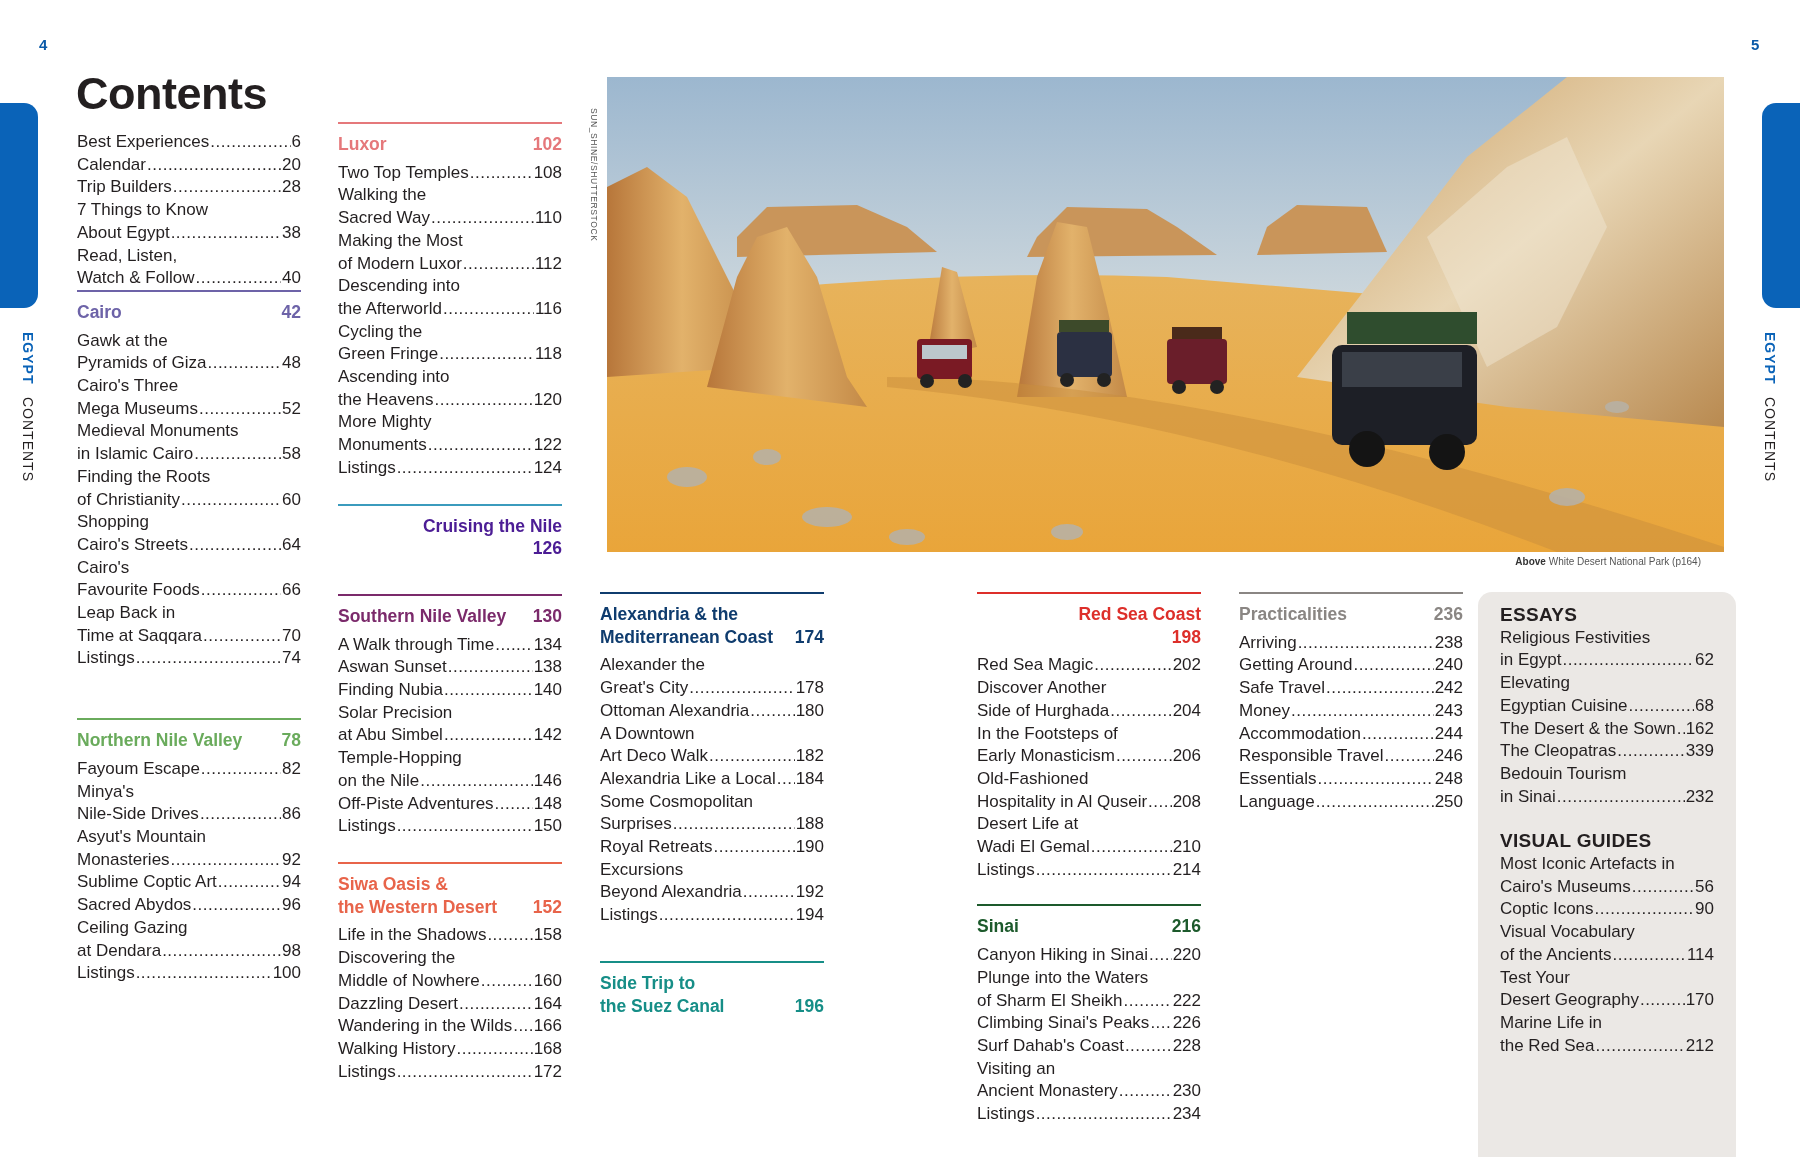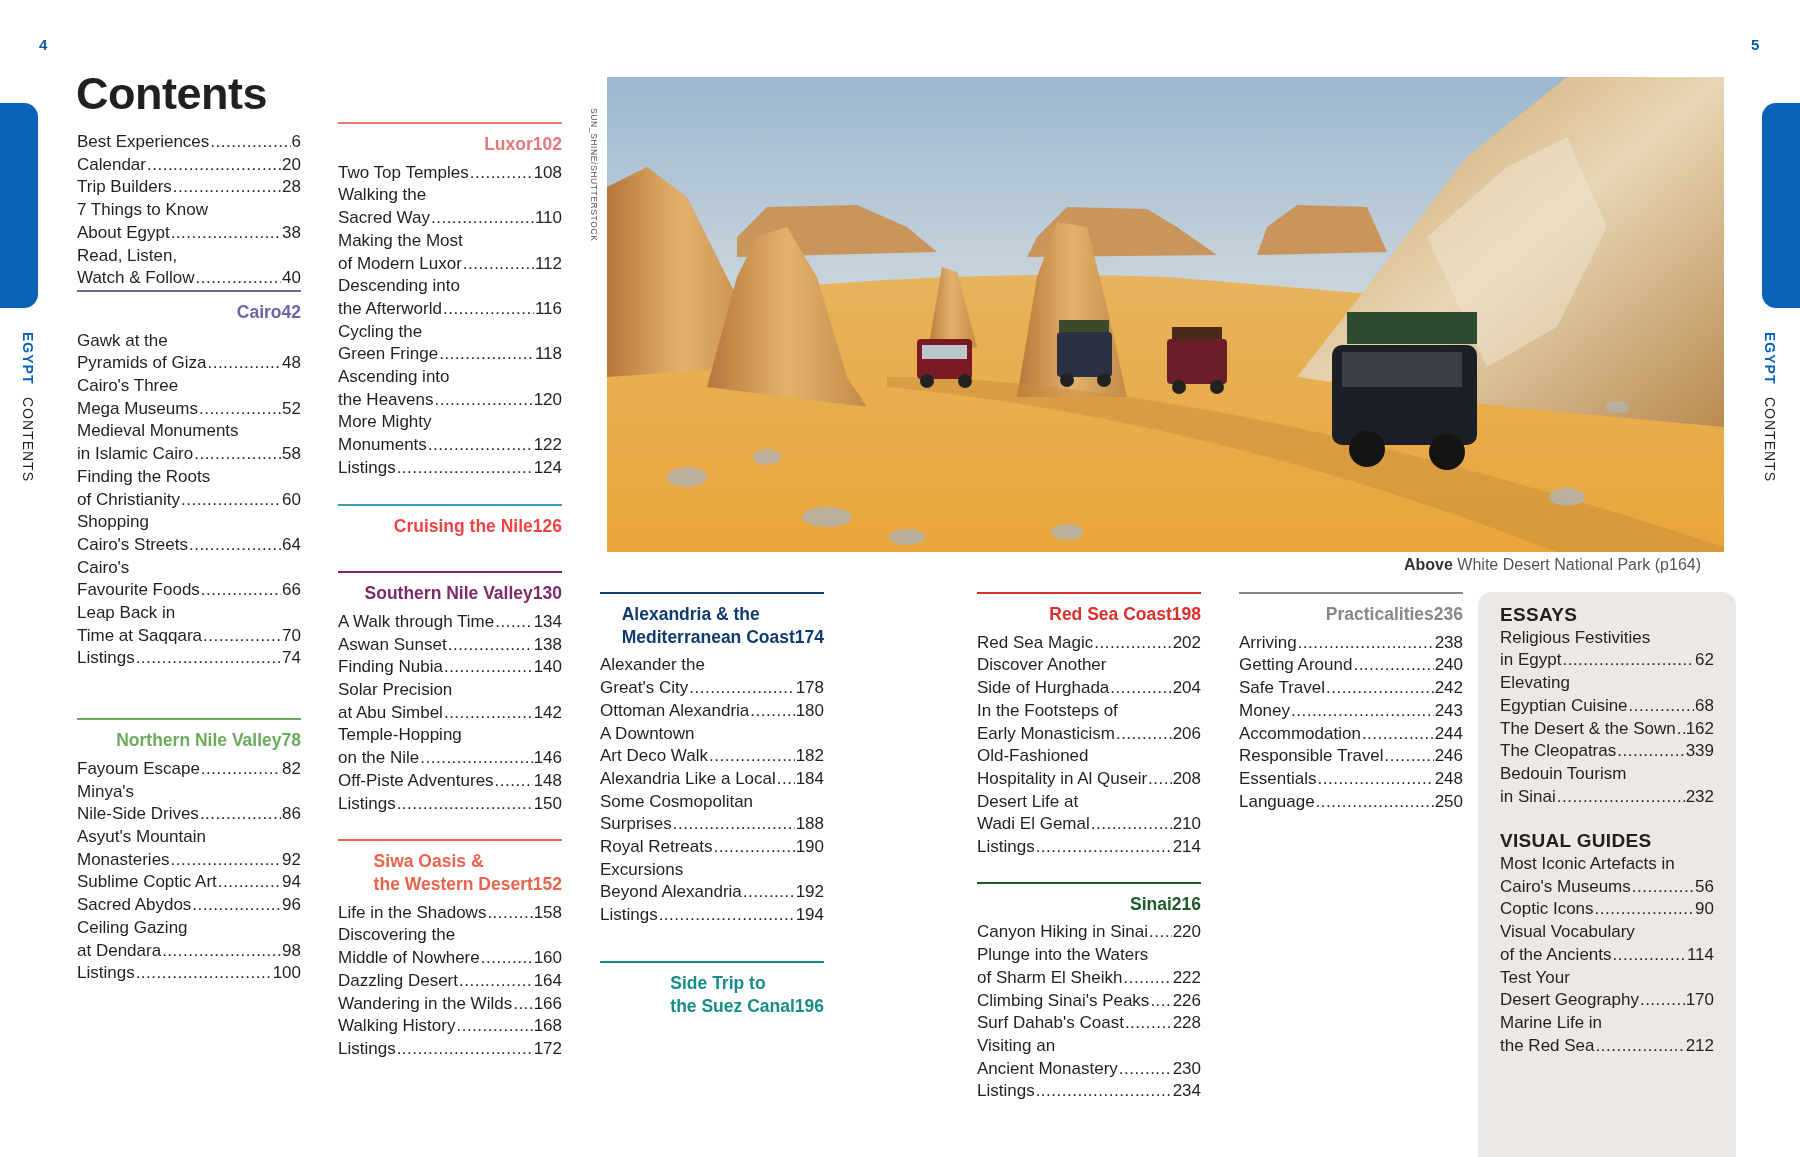--- a/index.html
+++ b/index.html
@@ -21,26 +21,26 @@
   .toc-item { font-size: 17px; line-height: 22.7px; color: #231f20; }
   .toc-item .line { display: flex; align-items: baseline; white-space: nowrap; }
   .toc-item .pre { display: block; white-space: nowrap; }
   .toc-item .txt { flex: 0 0 auto; }
   .toc-item .dots { flex: 1 1 auto; overflow: hidden; margin: 0 1px; color: #231f20; }
   .toc-item .dots::before { content: "................................................................................"; letter-spacing: 0.5px; }
   .toc-item .pg { flex: 0 0 auto; }
 
   .section { position: relative; }
   .section-rule { height: 2px; margin-bottom: 9px; }
-  .section-head { display: flex; justify-content: flex-end; align-items: flex-end; font-weight: bold; font-size: 17.5px; line-height: 22.7px; margin-bottom: 6px; }
+  .section-head { display: flex; justify-content: space-between; align-items: flex-end; font-weight: bold; font-size: 17.5px; line-height: 22.7px; margin-bottom: 6px; }
   .section-head .name { white-space: pre-line; }
 
   .photo-credit { position: absolute; left: 589px; top: 108px; font-size: 8.5px; letter-spacing: 0.6px; color: #555; writing-mode: vertical-rl; white-space: nowrap; }
   .photo { position: absolute; left: 607px; top: 77px; width: 1117px; height: 475px; overflow: hidden; background: #e3a743; }
-  .caption { position: absolute; right: 76px; top: 556px; font-size: 16px; color: #555; }
+  .caption { position: absolute; right: 76px; top: 556px; font-size: 10px; color: #555; }
   .caption b { color: #333; }
 
   .grey-box { position: absolute; left: 1478px; top: 592px; width: 258px; height: 565px; background: #ebe8e5; border-radius: 14px 14px 0 0; padding: 12px 22px 0 22px; }
   .grey-box .box-head { font-weight: bold; font-size: 19px; line-height: 22.7px; letter-spacing: 0.3px; }
   .grey-box .box-section + .box-section { margin-top: 22px; }
 </style>
 </head>
 <body>
 
 <div class="page-num" style="left:39px">4</div>
@@ -302,21 +302,21 @@
           <span class="line">
             <span class="txt">Listings</span>
             <span class="dots"></span>
             <span class="pg">124</span>
           </span>
         </li>
       </ul>
     </div>
   <div class="section" style="margin-top:24px">
       <div class="section-rule" style="background: rgb(59, 155, 189);"></div>
-      <div class="section-head" style="color: #ef4444;">
+      <div class="section-head" style="color: #4c1d95; flex-direction: column;">
         <span class="name">Cruising the Nile</span>
         <span>126</span>
       </div>
     </div>
   <div class="section" style="margin-top:34px">
       <div class="section-rule" style="background: rgb(123, 42, 107);"></div>
       <div class="section-head" style="color: rgb(123, 42, 107);">
         <span class="name">Southern Nile Valley</span>
         <span>130</span>
       </div>
@@ -590,21 +590,21 @@
         <span class="name">Side Trip to
 the Suez Canal</span>
         <span>196</span>
       </div>
     </div>
 </div>
 
 <div class="col" style="left:977px; top:592px;">
   <div class="section">
       <div class="section-rule" style="background: rgb(221, 47, 42);"></div>
-      <div class="section-head" style="color: rgb(221, 47, 42);">
+      <div class="section-head" style="color: rgb(221, 47, 42); flex-direction: column;">
         <span class="name">Red Sea Coast</span>
         <span>198</span>
       </div>
       <ul class="toc-list">
         <li class="toc-item">
           <span class="line">
             <span class="txt">Red Sea Magic</span>
             <span class="dots"></span>
             <span class="pg">202</span>
           </span>

